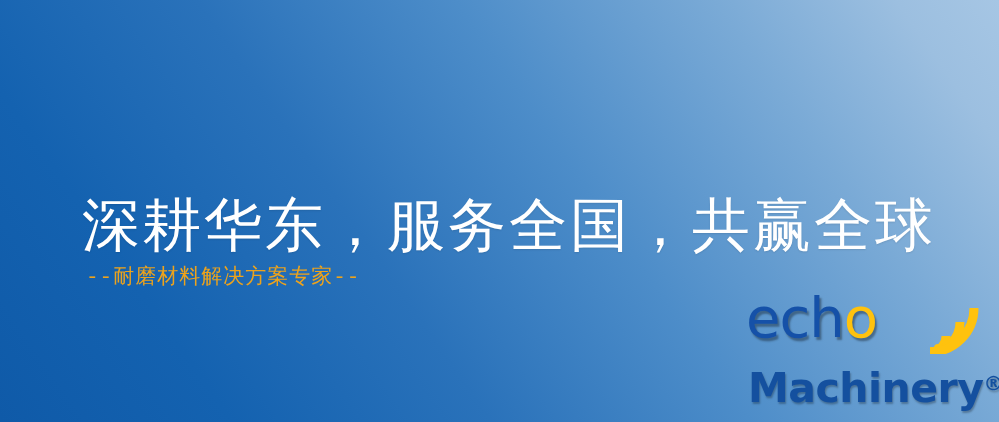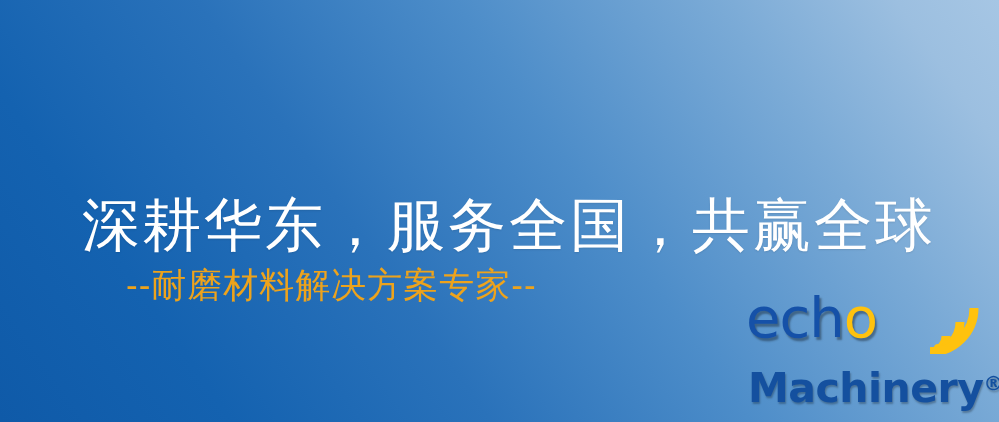--- a/index.html
+++ b/index.html
@@ -39,27 +39,26 @@
     white-space: nowrap;
     text-shadow: 0 1px 2px rgba(0,0,0,0.10);
     margin-top: 44px;
   }
 
   
   .subheadline {
     position: absolute;
     left: 86px;
     top: 266px;
-    font-family: Liberation Sans, sans-serif;
-    font-size: 35px;
+    font-family: Liberation Mono, monospace;
+    font-size: 21px;
     line-height: 1.1;
     letter-spacing: 1px;
     color: #eda31c;
     white-space: nowrap;
-    margin-left: 40px;
   }
 
   
   .logo {
     position: absolute;
     left: 742px;
     top: 296px;
     width: 257px;
     height: 126px;
   }

